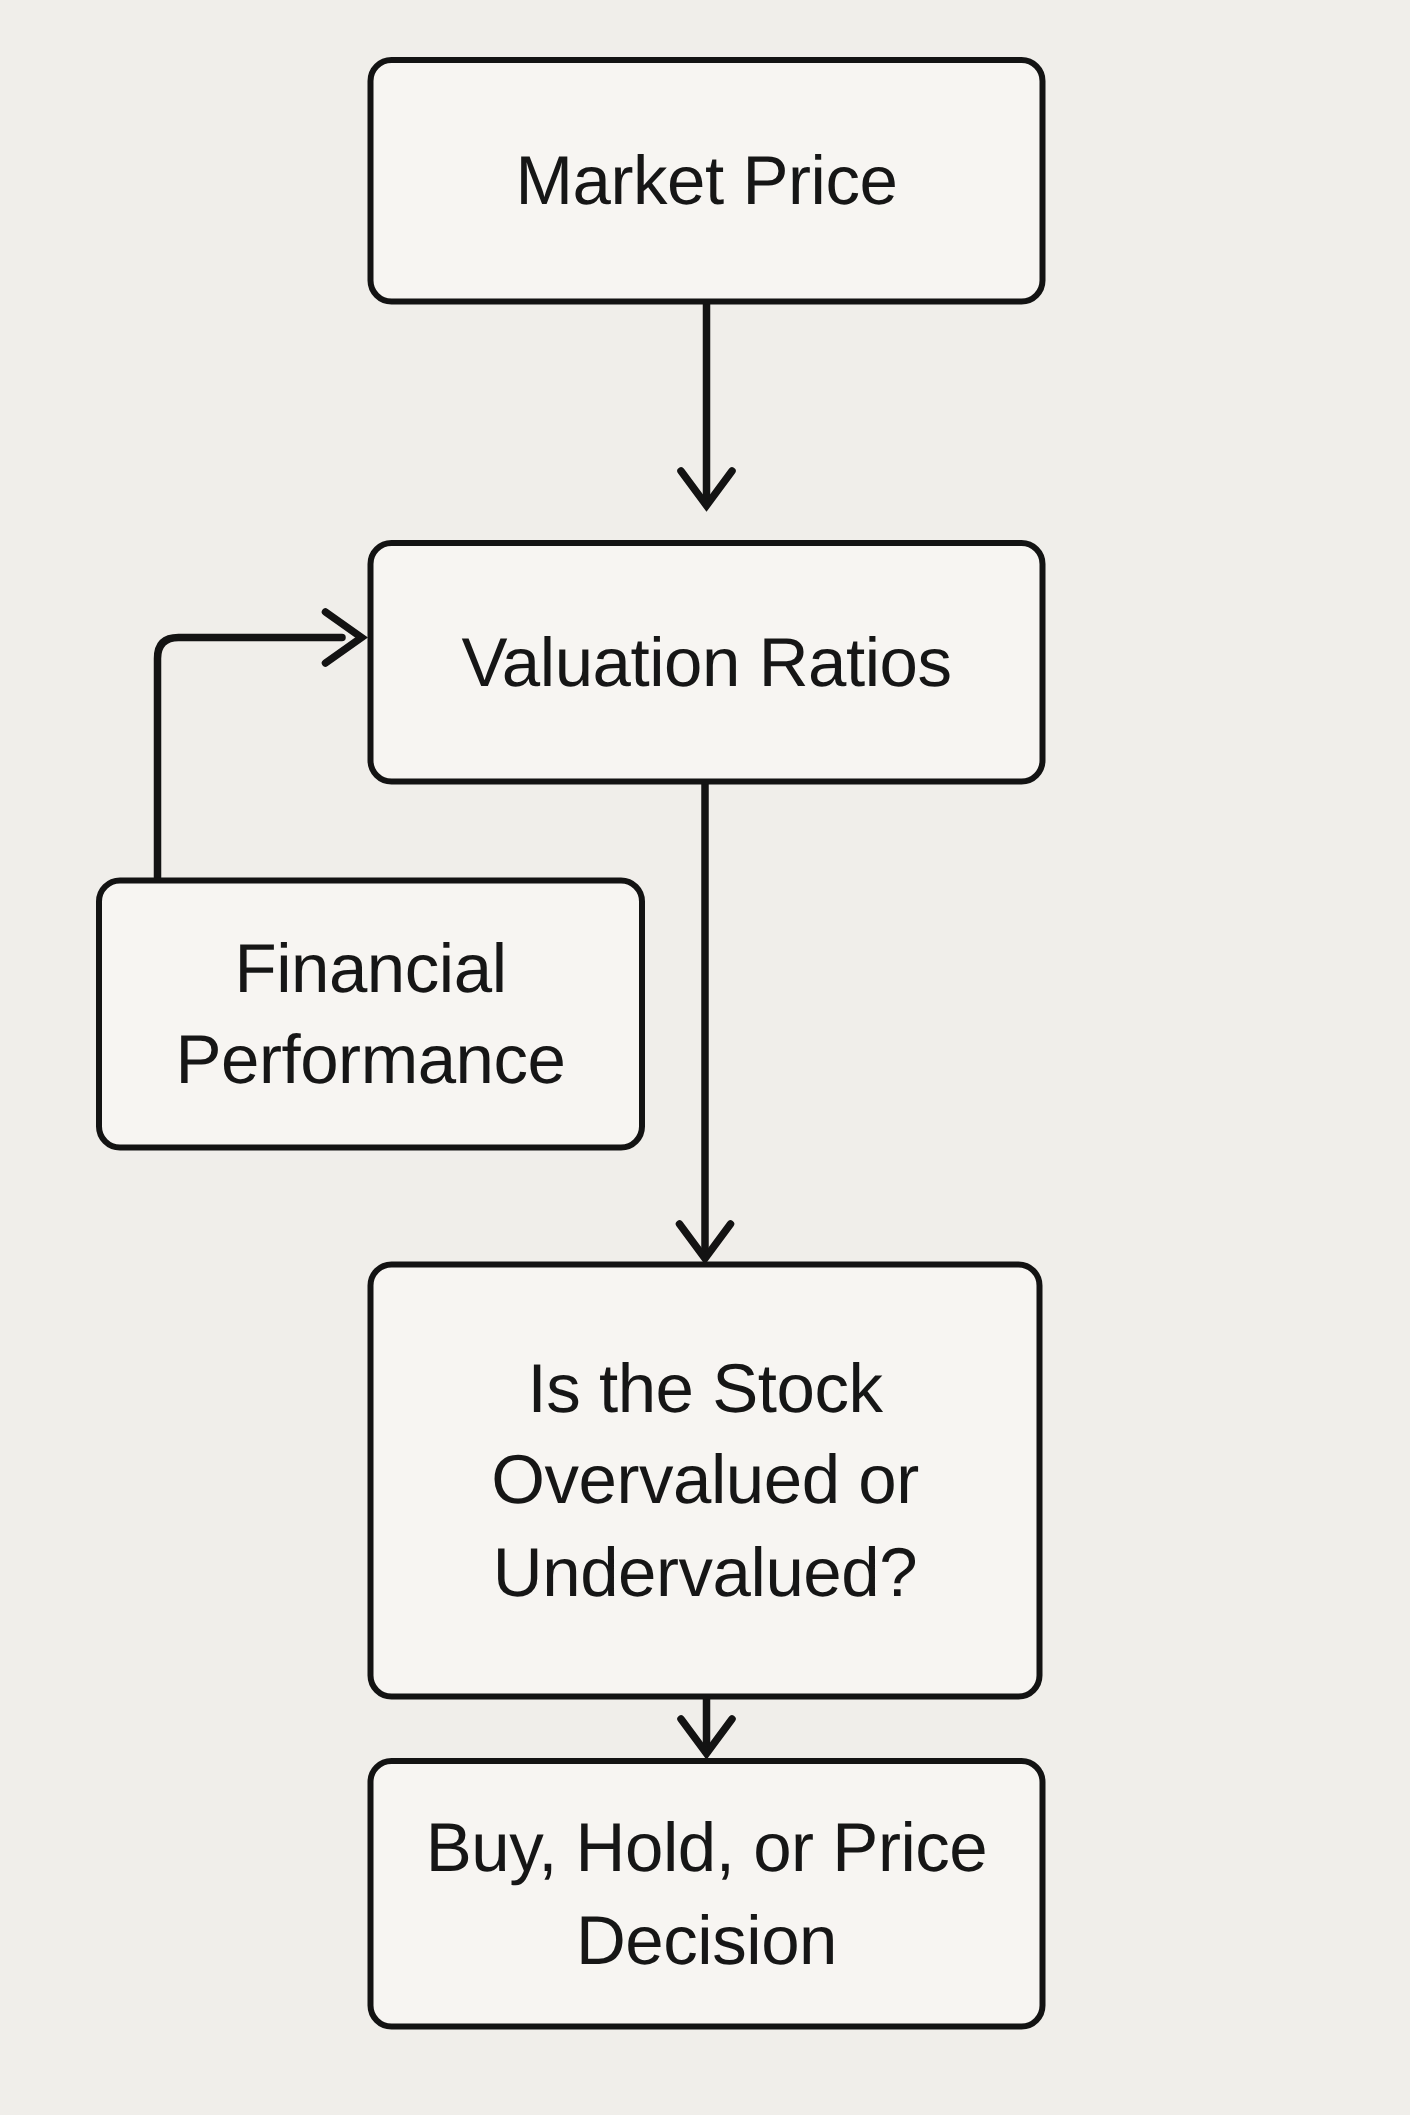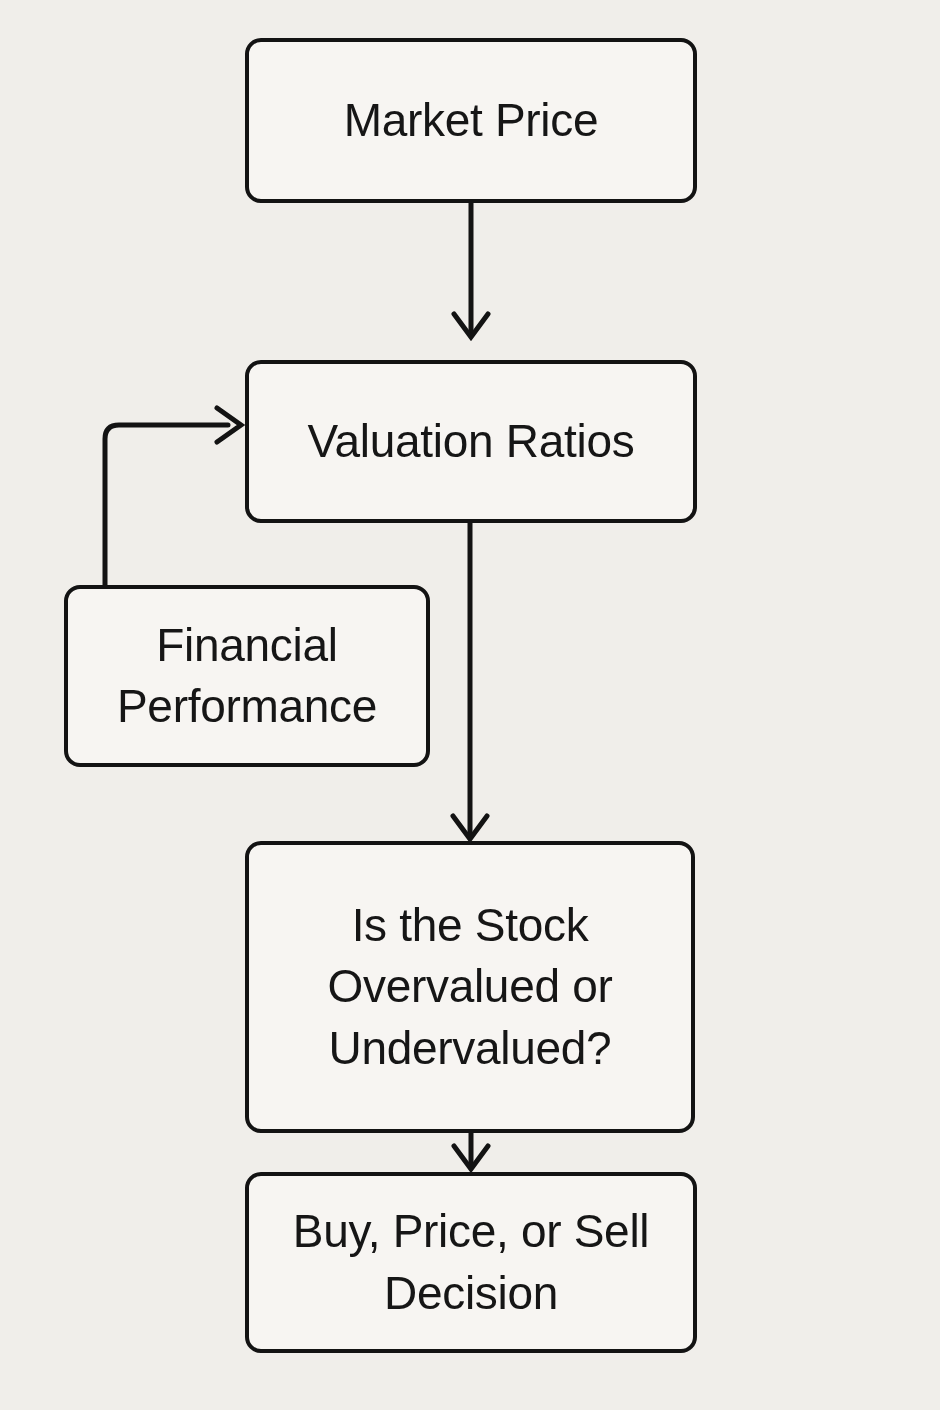--- a/index.html
+++ b/index.html
@@ -89,16 +89,16 @@
 
   <div class="node node-financial-performance">
     <span>Financial Performance</span>
   </div>
 
   <div class="node node-overvalued-question">
     <span>Is the Stock Overvalued or Undervalued?</span>
   </div>
 
   <div class="node node-buy-hold-sell">
-    <span>Buy, Price, or Sell Decision</span>
+    <span>Buy, Hold, or Price Decision</span>
   </div>
 
 </div>
 
 </body></html>

